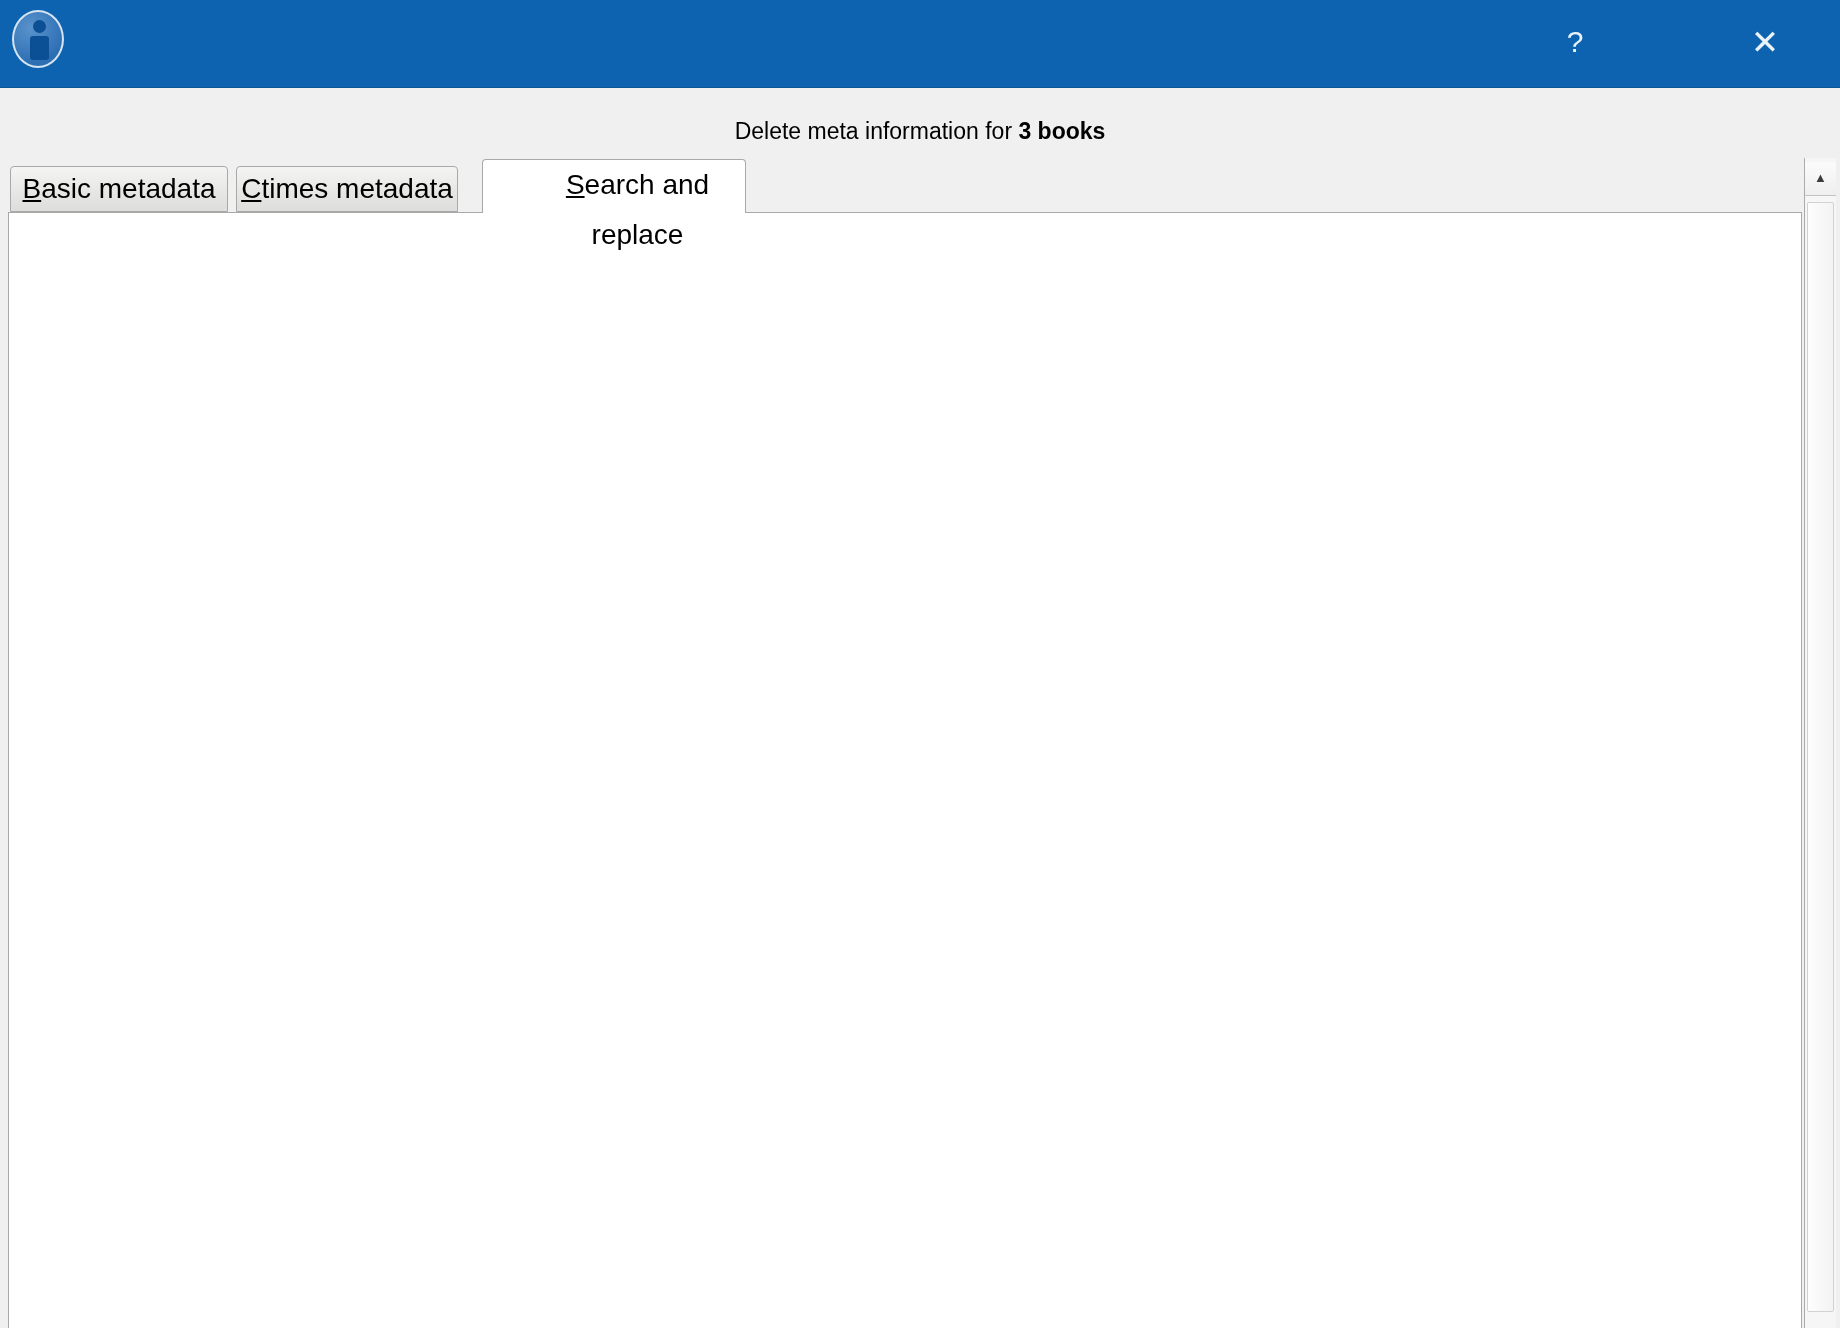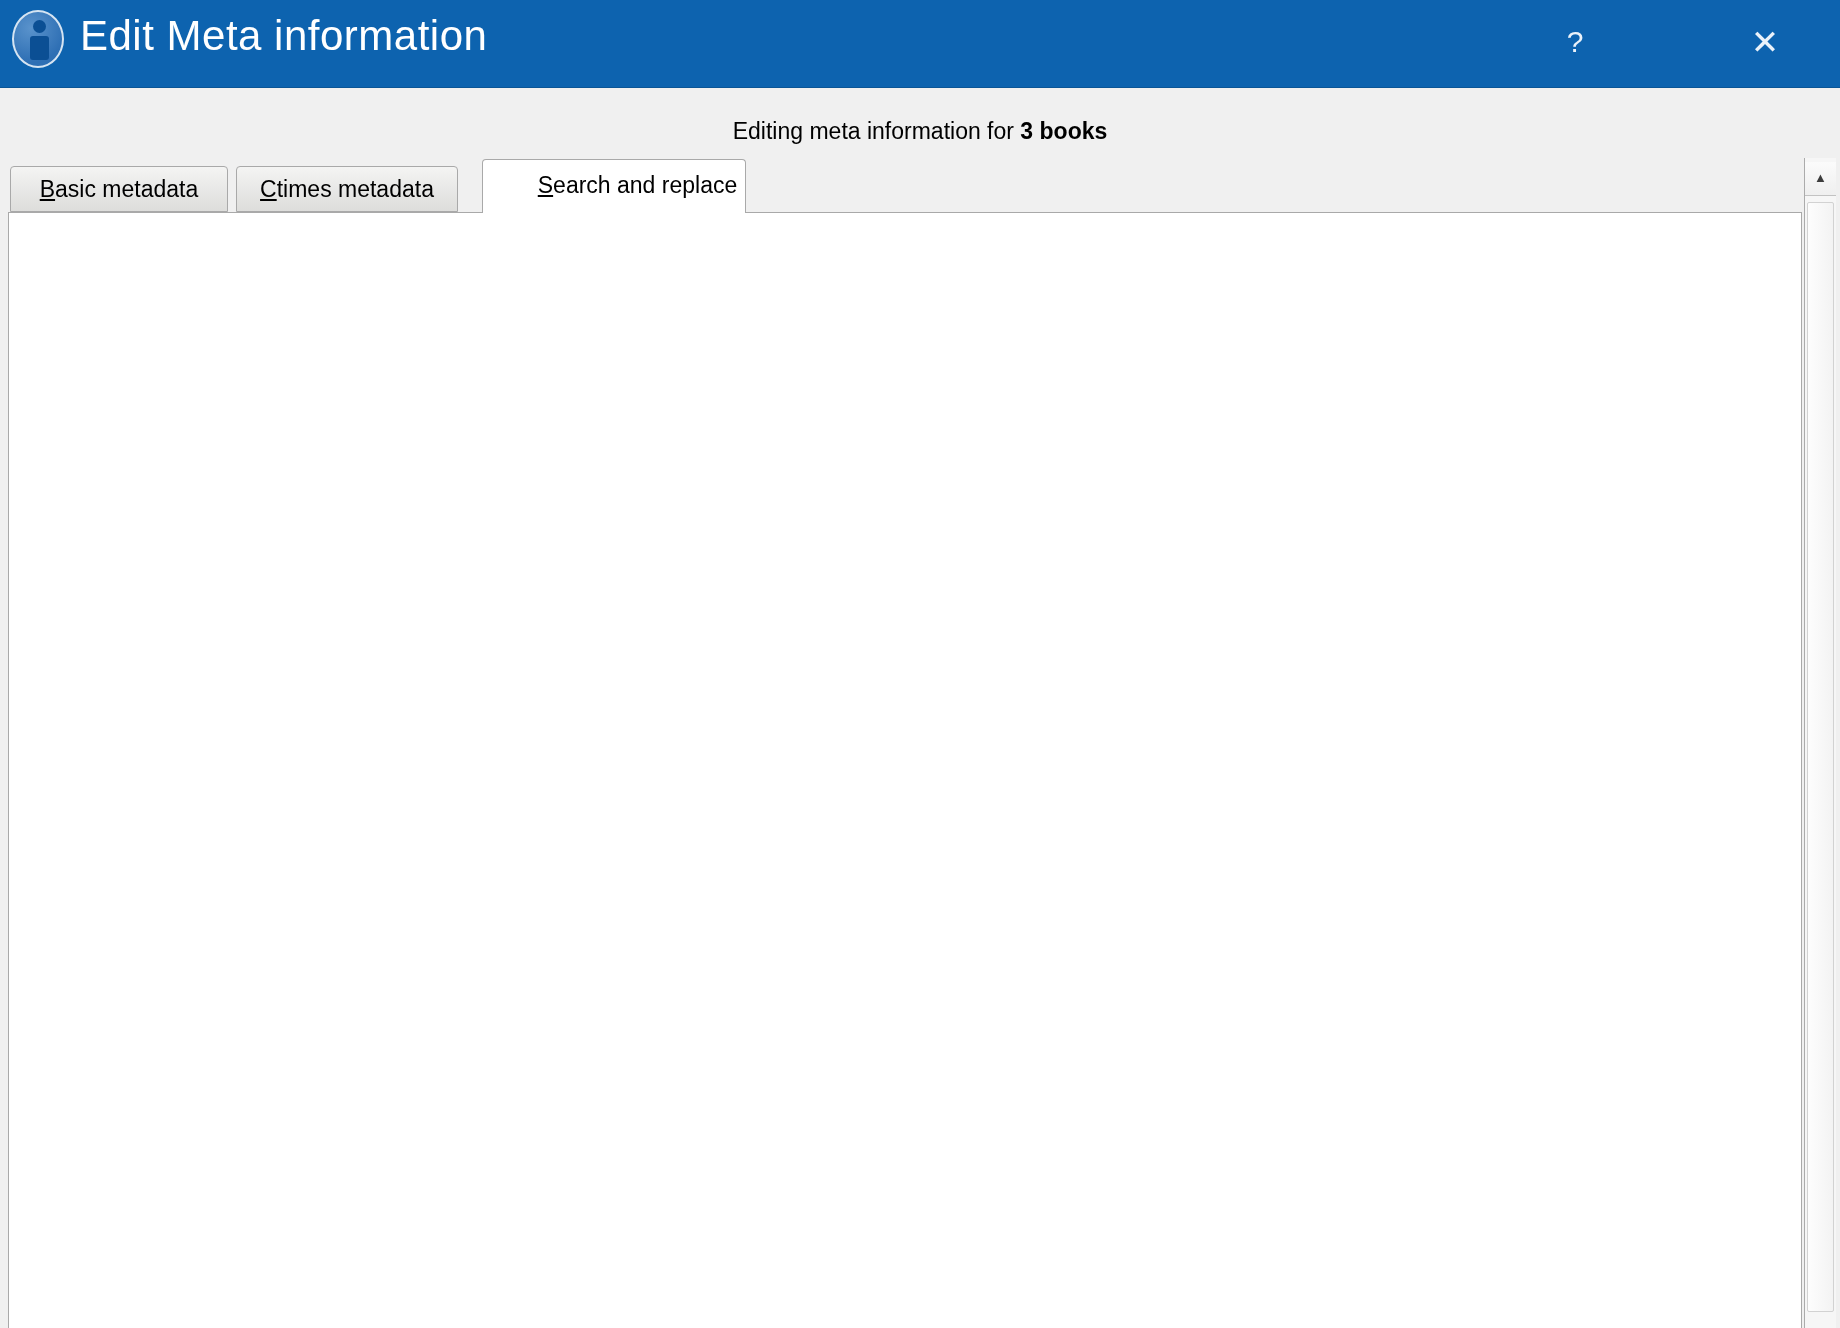--- a/index.html
+++ b/index.html
@@ -16,21 +16,21 @@
   .app-icon .i-bar { position:absolute; left:16px; top:24px; width:19px; height:24px; border-radius:3px; background:#0b4f94; }
   .win-title { left:80px; top:12px; font-size:42px; color:#ffffff; letter-spacing:0.5px; }
   .win-btn { top:0; height:88px; width:70px; color:#eaf2fa; text-align:center; line-height:84px; cursor:default; }
   .win-help { left:1540px; font-size:30px; }
   .win-close { left:1730px; font-size:34px; }
 
   
   .heading { left:0; top:118px; width:1840px; text-align:center; font-size:23px; color:#000; }
   .heading b { font-weight:bold; }
   .tab { top:166px; height:46px; background:linear-gradient(#f4f4f3,#dddddb);
-    border:1px solid #a9a9a9; border-radius:4px 4px 0 0; font-size:23px; color:#000;
+    border:1px solid #a9a9a9; border-radius:4px 4px 0 0; font-size:28px; color:#000;
     text-align:center; line-height:44px; z-index:1; }
   .tab.active { top:159px; height:54px; background:#ffffff; border-bottom:none; z-index:3; line-height:50px; }
   u { text-decoration:underline; }
 
   
   .tabpage { left:8px; top:212px; width:1794px; height:1116px; background:#ffffff;
     border:1px solid #a9a9a9; border-bottom:none; z-index:2; }
   .para { font-size:21.5px; line-height:31px; color:#000; }
   .link { color:#0b2ff0; text-decoration:underline; cursor:pointer; }
   .hsep { height:2px; background:#aaaaaa; border-bottom:1px solid #ffffff; }
@@ -71,26 +71,25 @@
     background:linear-gradient(to right,#fdfdfd,#f3f3f3); border:1px solid #d2d2d2; border-radius:2px; }
 </style>
 </head>
 <body>
 
 <div class="abs titlebar">
   <div class="abs app-icon">
     <div class="i-dot"></div>
     <div class="i-bar"></div>
   </div>
-  <div class="abs win-title">Edit Meta information</div>
   <div class="abs win-btn win-help">?</div>
   <div class="abs win-btn win-close">✕</div>
 </div>
 
-<div class="abs heading"><span>Editing meta information for </span><b>3 books</b></div>
+<div class="abs heading"><span>Delete meta information for </span><b>3 books</b></div>
 
 <div class="abs tab" style="left:10px; width:218px;"><span></span><u>B</u><span>asic metadata</span></div>
 <div class="abs tab" style="left:236px; width:222px;"><span></span><u>C</u><span>times metadata</span></div>
 <div class="abs tab active" style="left:482px; width:264px;padding-left:47px;"><span></span><u>S</u><span>earch and replace</span></div>
 
 <div class="abs tabpage"></div>
 
 <div class="abs para" style="left:25px; top:228px; width:1762px;"><b>You can destroy your library using this feature.</b><span> Changes are permanent. There is no undo function. You are strongly encouraged to back up your library before proceeding.</span></div>
 
 <div class="abs para" style="left:25px; top:323px; width:1764px;"><span>Search and replace in text fields using character matching or regular expressions. In regular expression mode, the search text is an arbitrary python-compatible regular expression. The replacement text can contain backreferences to parenthesized expressions in the pattern. The search is not anchored, and can match and replace multiple times on the same string. The modification functions (lower-case etc) are applied to the matched text, not to the field as a whole. The destination box specifies the field where the result after matching and replacement is to be assigned. You can replace the text in the field, or prepend or append the matched text. See </span><span class="link">this reference</span><span> for more information on python's regular expressions, and in particular the 'sub' function.</span></div>

